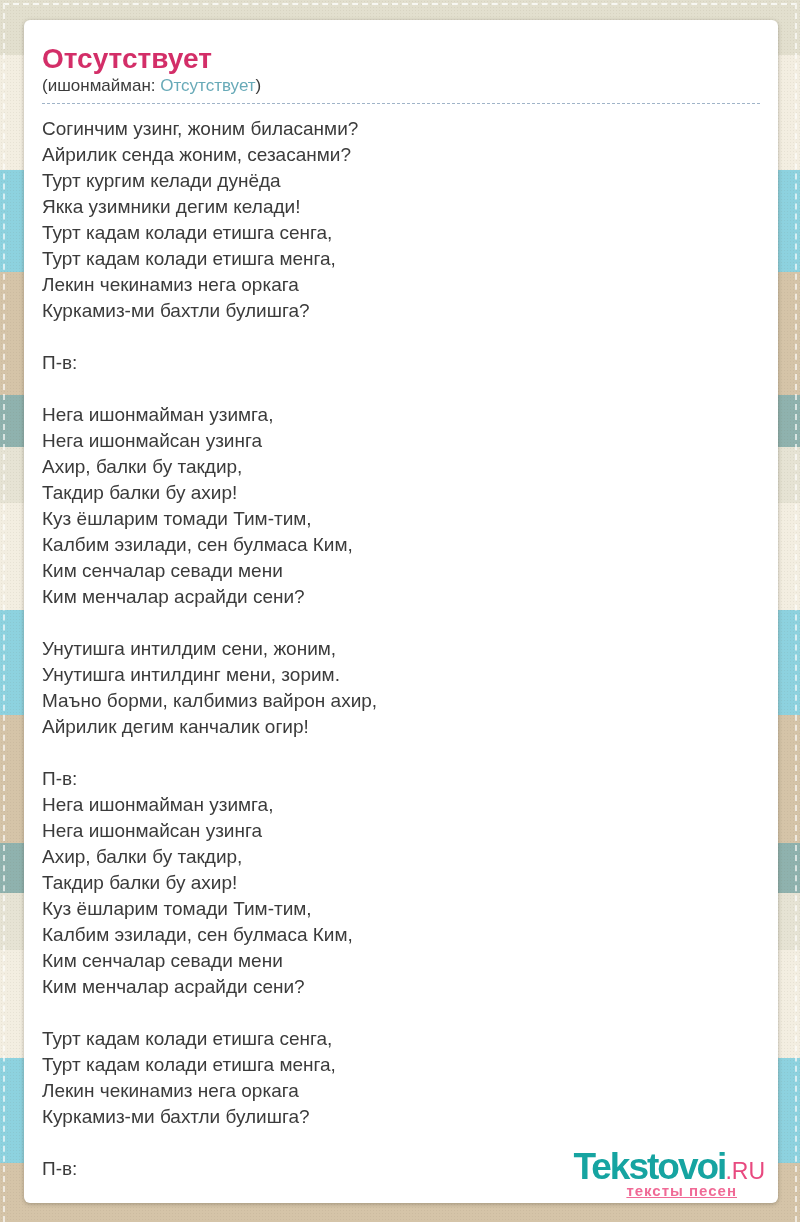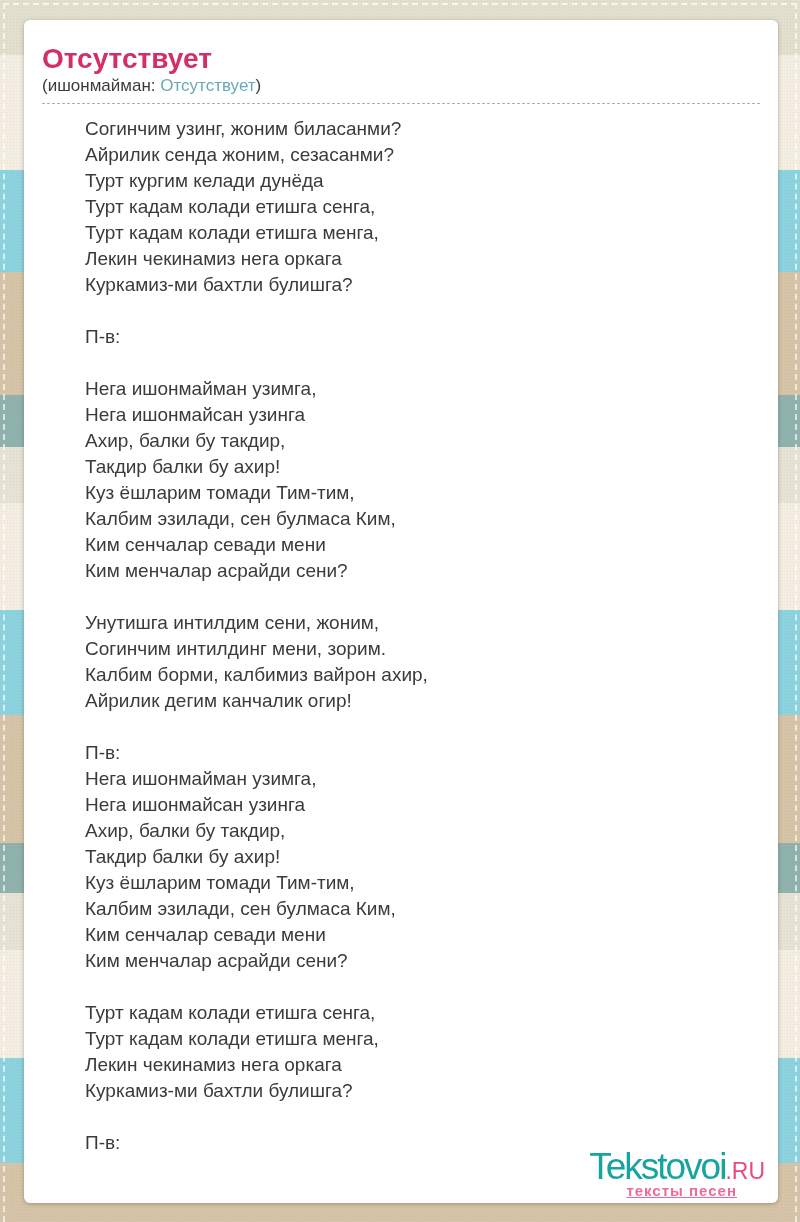--- a/index.html
+++ b/index.html
@@ -63,39 +63,38 @@
   }
   .artist-link {
     color: var(--artist-link, #68aab8);
     text-decoration: none;
     cursor: pointer;
   }
   .lyrics {
     margin-top: 12px;
     font-size: 19px;
     color: var(--text, #3b3b3b);
-    margin-left: 43px;
   }
   .line {
     height: 26px;
     line-height: 26px;
     white-space: pre;
   }
   .logo {
     position: absolute;
     right: 13px;
     bottom: 5px;
     text-align: right;
     line-height: 1;
     cursor: pointer;
   }
   .logo-main { white-space: nowrap; }
   .brand {
     font-size: 37px;
-    font-weight: normal;
+    font-weight: bold;
     color: var(--logo-teal, #16a4a1);
     letter-spacing: -2px;
   }
   .tld {
     font-size: 23px;
     font-weight: normal;
     color: var(--logo-pink, #e8497f);
     letter-spacing: 0;
   }
   .tagline {
@@ -117,39 +116,40 @@
 <div class="card">
   <div class="header">
     <h1 class="page-title">Отсутствует</h1>
     <div class="artist-line"><span>(ишонмайман: </span><span class="artist-link">Отсутствует</span><span>)</span></div>
   </div>
 
   <div class="lyrics">
       <div class="line">Согинчим узинг, жоним биласанми?</div>
       <div class="line">Айрилик сенда жоним, сезасанми?</div>
       <div class="line">Турт кургим келади дунёда</div>
+      <div class="line">Якка узимники дегим келади!</div>
       <div class="line">Турт кадам колади етишга сенга,</div>
       <div class="line">Турт кадам колади етишга менга,</div>
       <div class="line">Лекин чекинамиз нега оркага</div>
       <div class="line">Куркамиз-ми бахтли булишга?</div>
       <div class="line"></div>
       <div class="line">П-в:</div>
       <div class="line"></div>
       <div class="line">Нега ишонмайман узимга,</div>
       <div class="line">Нега ишонмайсан узинга</div>
       <div class="line">Ахир, балки бу такдир,</div>
       <div class="line">Такдир балки бу ахир!</div>
       <div class="line">Куз ёшларим томади Тим-тим,</div>
       <div class="line">Калбим эзилади, сен булмаса Ким,</div>
       <div class="line">Ким сенчалар севади мени</div>
       <div class="line">Ким менчалар асрайди сени?</div>
       <div class="line"></div>
       <div class="line">Унутишга интилдим сени, жоним,</div>
-      <div class="line">Согинчим интилдинг мени, зорим.</div>
-      <div class="line">Калбим борми, калбимиз вайрон ахир,</div>
+      <div class="line">Унутишга интилдинг мени, зорим.</div>
+      <div class="line">Маъно борми, калбимиз вайрон ахир,</div>
       <div class="line">Айрилик дегим канчалик огир!</div>
       <div class="line"></div>
       <div class="line">П-в:</div>
       <div class="line">Нега ишонмайман узимга,</div>
       <div class="line">Нега ишонмайсан узинга</div>
       <div class="line">Ахир, балки бу такдир,</div>
       <div class="line">Такдир балки бу ахир!</div>
       <div class="line">Куз ёшларим томади Тим-тим,</div>
       <div class="line">Калбим эзилади, сен булмаса Ким,</div>
       <div class="line">Ким сенчалар севади мени</div>

